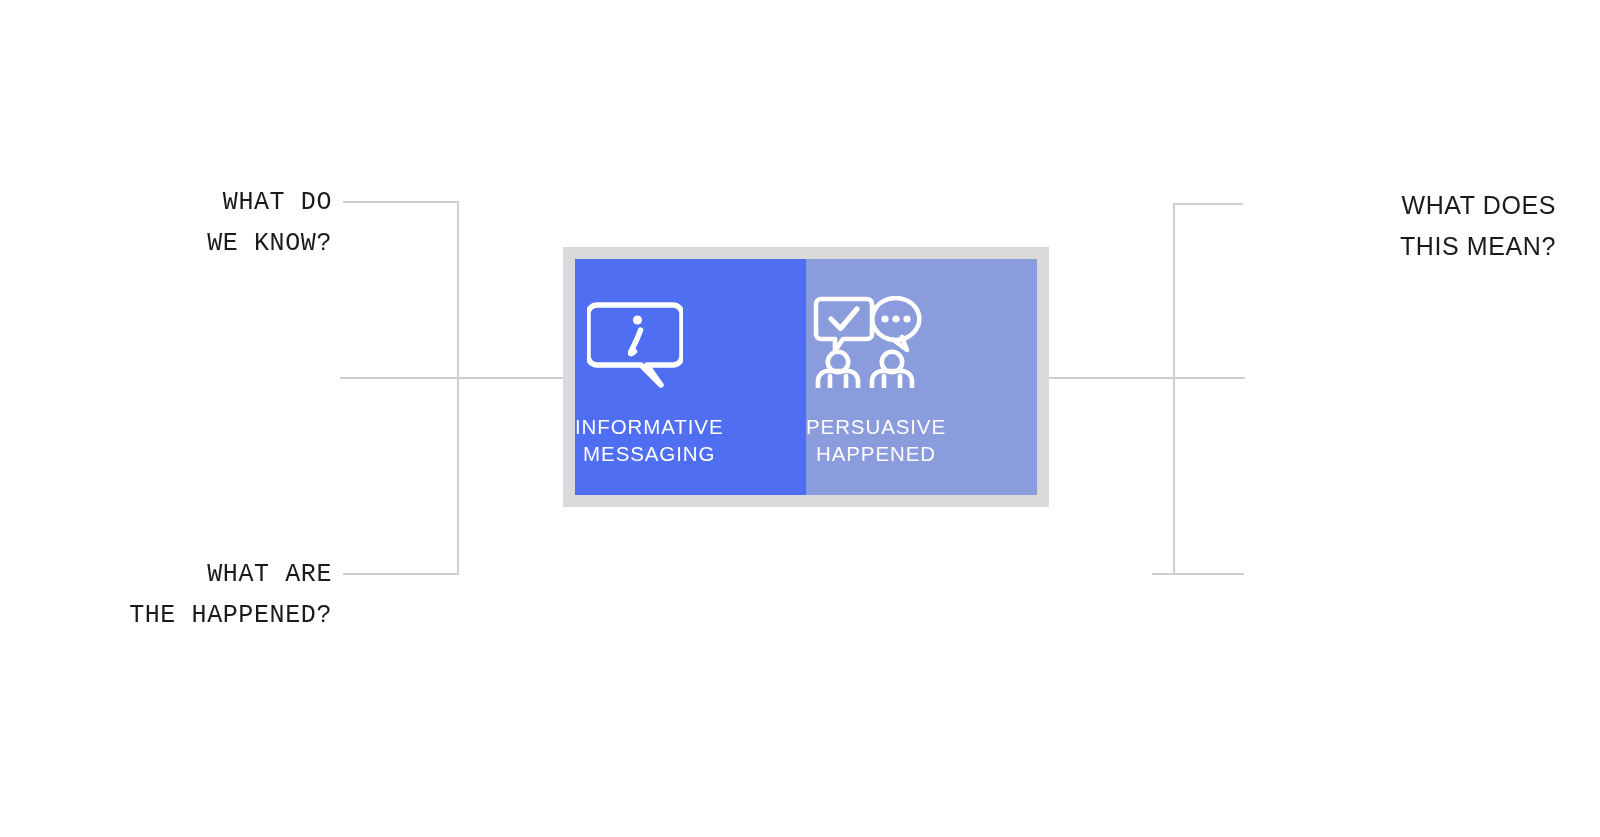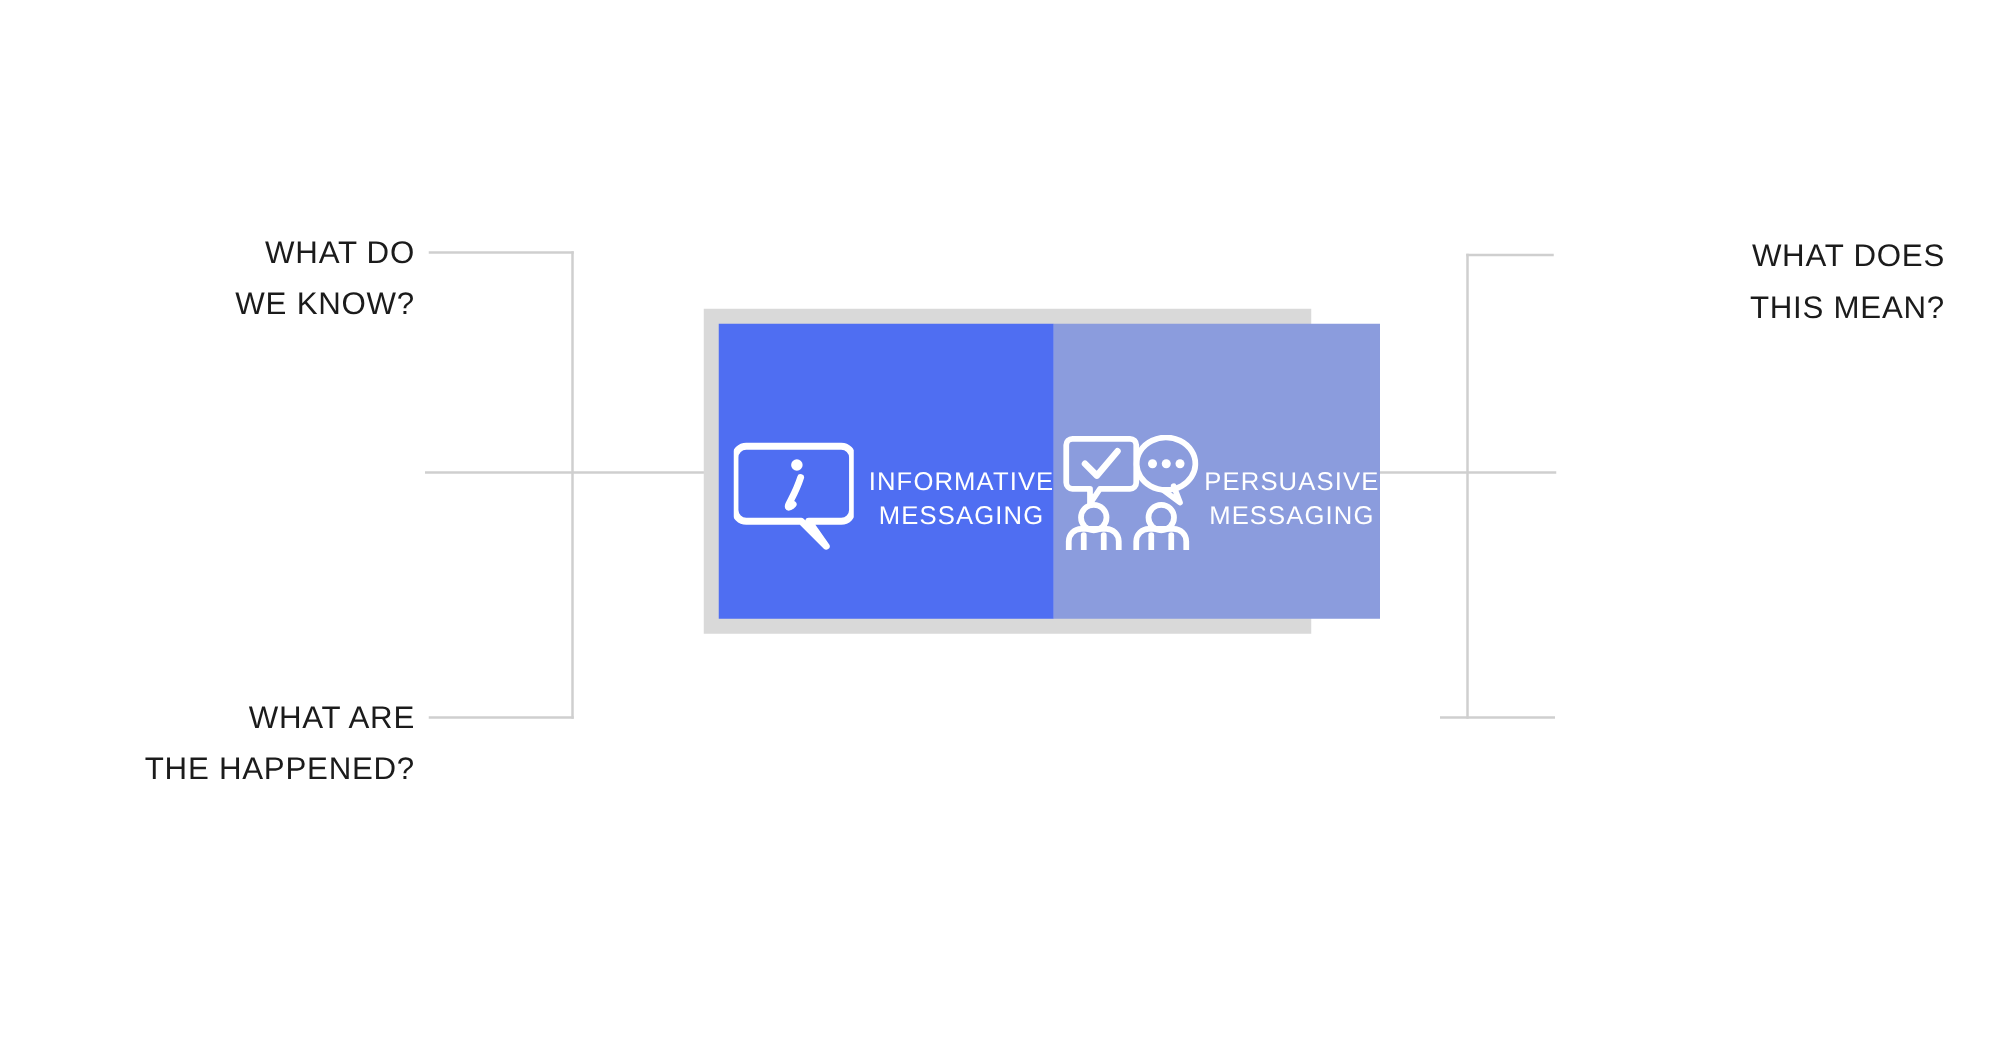--- a/index.html
+++ b/index.html
@@ -29,44 +29,45 @@
   
   .side-label {
     position: absolute;
     color: #1b1b1b;
     font-size: 25px;
     line-height: 41px;
     letter-spacing: 0.6px;
     font-weight: 300;
     white-space: pre-line;
   }
-  .side-label.left  { text-align: right; }
+  .side-label.left  { text-align: right; font-family: Liberation Mono, monospace; }
   .side-label.right { text-align: right;  }
 
   
   #card {
     position: absolute;
     left: 563px;
     top: 247px;
     width: 486px;
     height: 260px;
     background: #d9d9d9;
     box-sizing: border-box;
     padding: 12px;
     display: flex;
   }
   .panel {
     flex: 1 1 50%;
     position: relative;
     display: flex;
-    flex-direction: row;
-    align-items: center;
+    flex-direction: column;
+    align-items: flex-start;
     justify-content: flex-start;
     box-sizing: border-box;
     padding-top: 33px;
+    gap: 11px;
   }
   .panel.informative { background: #4f6ef2; }
   .panel.persuasive  { background: #8b9cdd; }
 
   .panel-icon {
     width: 120px;
     height: 100px;
     display: flex;
     align-items: center;
     justify-content: center;
@@ -139,18 +140,18 @@
           <circle cx="28" cy="66" r="10.2" stroke="#ffffff" stroke-width="4.6" fill="none"></circle>
           <path d="M8 92 V85 A10 10 0 0 1 18 75 H38 A10 10 0 0 1 48 85 V92" stroke="#ffffff" stroke-width="4.6" stroke-linejoin="round" fill="none"></path>
           <path d="M20 80 V92 M36 80 V92" stroke="#ffffff" stroke-width="4.6" stroke-linecap="round" fill="none"></path>
 
           <circle cx="82" cy="66" r="10.2" stroke="#ffffff" stroke-width="4.6" fill="none"></circle>
           <path d="M62 92 V85 A10 10 0 0 1 72 75 H92 A10 10 0 0 1 102 85 V92" stroke="#ffffff" stroke-width="4.6" stroke-linejoin="round" fill="none"></path>
           <path d="M74 80 V92 M90 80 V92" stroke="#ffffff" stroke-width="4.6" stroke-linecap="round" fill="none"></path>
         </svg>
       </div>
       <div class="panel-title">PERSUASIVE
-MESSAGING</div>
+HAPPENED</div>
     </div>
 
   </div>
 
 </div>
 
 </body></html>

